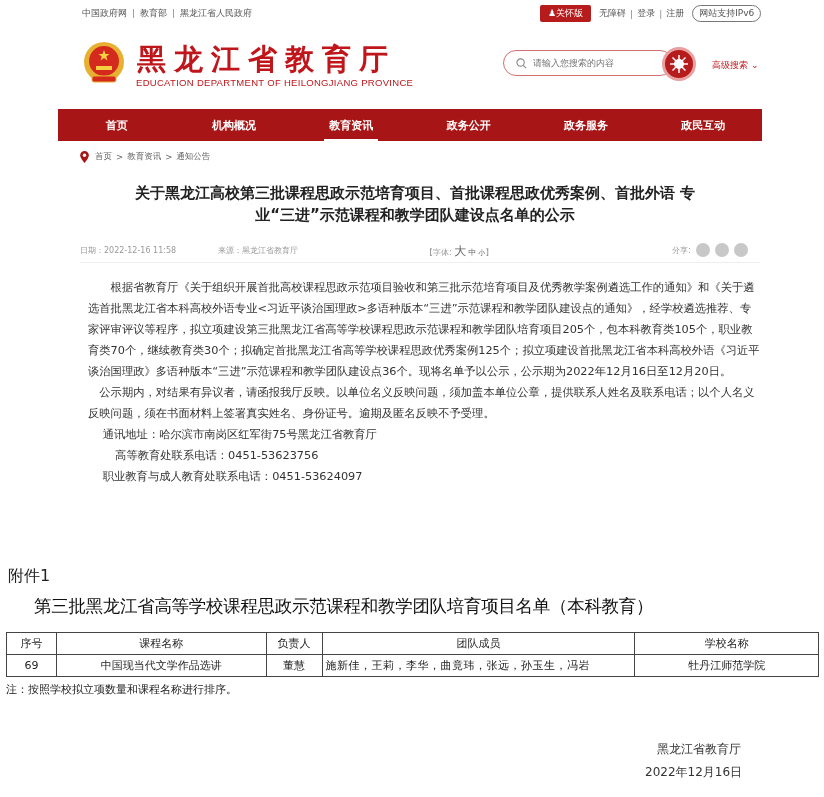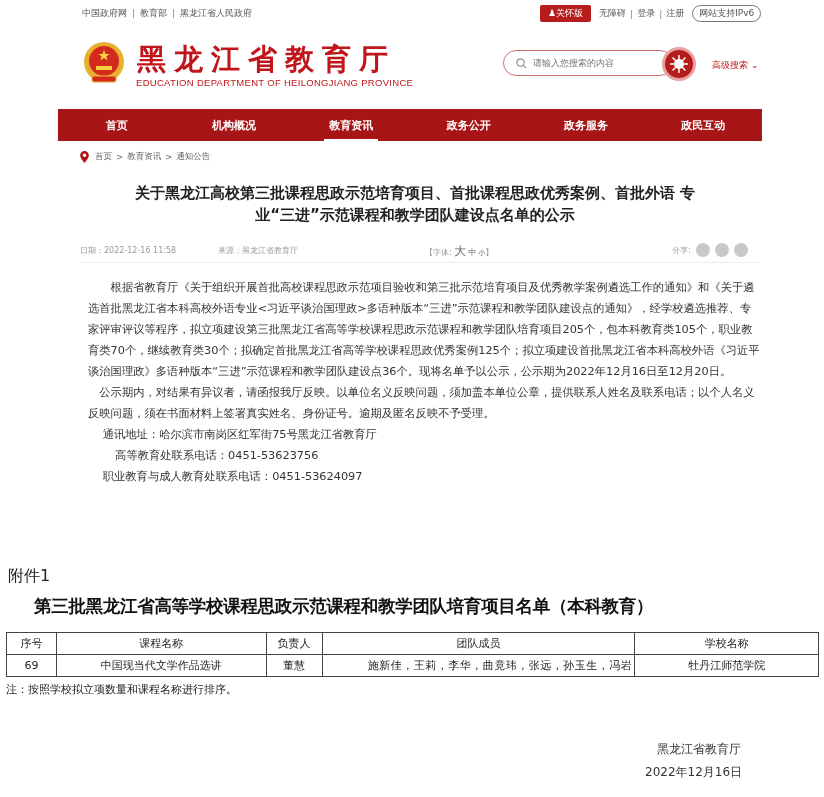--- a/index.html
+++ b/index.html
@@ -55,25 +55,25 @@
   .article-body { position: absolute; top: 277px; left: 88px; width: 674px; font-size: 11.3px; color: #333; line-height: 21px; font-family: "DejaVu Sans", sans-serif; }
   .article-body p { margin: 0; }
   .indent2 { text-indent: 2em; }
   .p2 { text-indent: 1em; }
   .addr { padding-left: 1.3em; }
   .tel1 { padding-left: 2.4em; }
   .tel2 { padding-left: 1.3em; }
 
   
   .attach-label { position: absolute; top: 566px; left: 8px; font-size: 16px; color: #222; }
-  .attach-title { position: absolute; top: 594px; left: 34px; font-size: 17.5px; font-weight: bold; color: #111; font-family: "DejaVu Serif", serif; white-space: nowrap; letter-spacing: -0.3px; text-align: right; }
+  .attach-title { position: absolute; top: 594px; left: 34px; font-size: 17.5px; font-weight: normal; color: #111; font-family: "DejaVu Serif", serif; white-space: nowrap; letter-spacing: -0.3px; text-align: right; }
 
   table.list { position: absolute; top: 632px; left: 6px; width: 813px; border-collapse: collapse; font-size: 11px; color: #222; }
   table.list td, table.list th { border: 1px solid #444; height: 22px; text-align: center; font-weight: normal; padding: 0 2px; white-space: nowrap; }
-  table.list td.members { text-align: right; padding-left: 3px; letter-spacing: 0.5px; }
+  table.list td.members { text-align: left; padding-left: 3px; letter-spacing: 0.5px; }
   .note { position: absolute; top: 682px; left: 6px; font-size: 11px; color: #222; }
 
   .sign-org { position: absolute; top: 741px; left: 657px; font-size: 12px; color: #333; white-space: nowrap; }
   .sign-date { position: absolute; top: 764px; left: 645px; font-size: 12px; color: #333; white-space: nowrap; }
 </style>
 </head>
 <body>
 
 <div class="topbar">
   <div class="toplinks">

